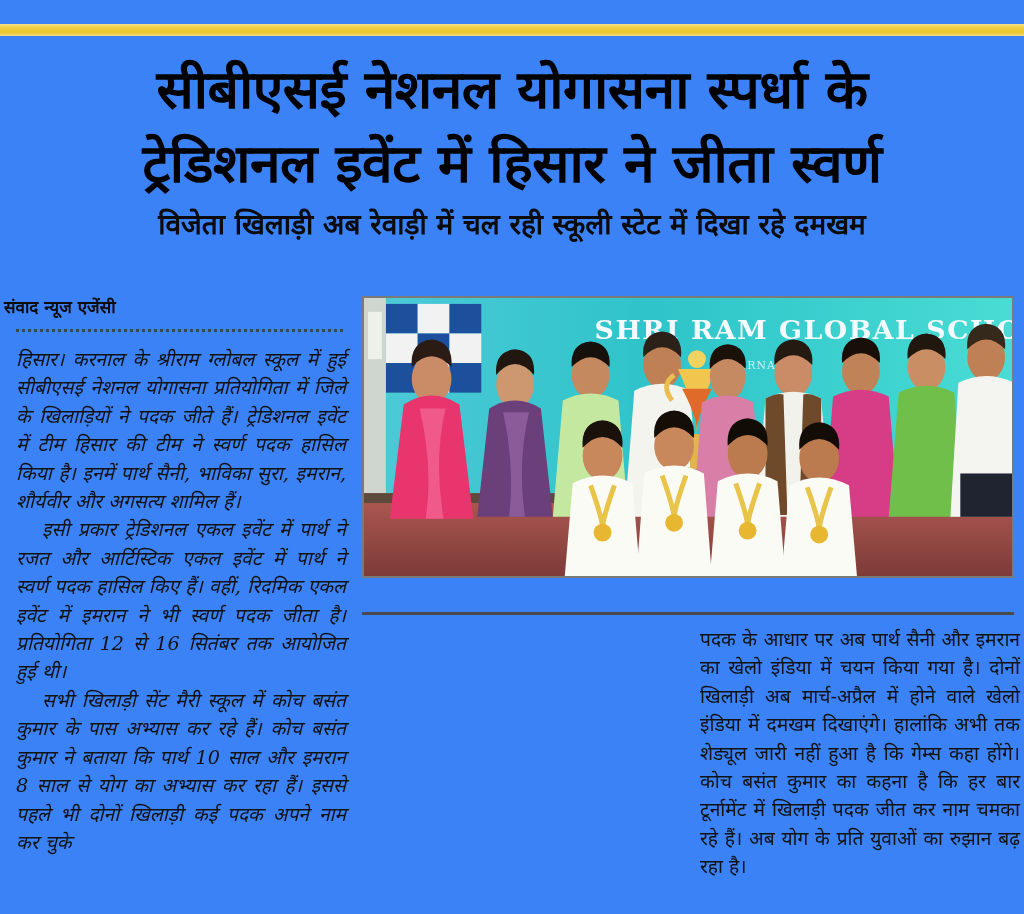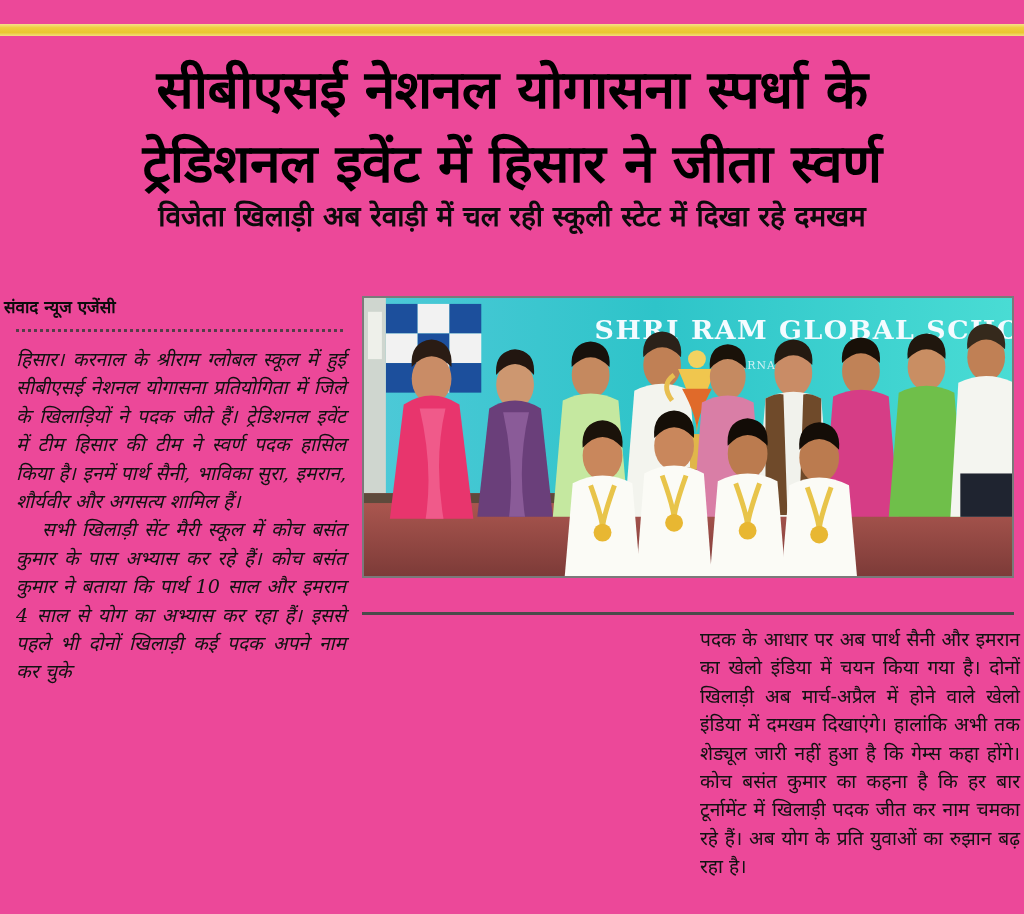--- a/index.html
+++ b/index.html
@@ -13,21 +13,21 @@
     font-family: "Liberation Serif", "DejaVu Serif", serif;
     color: #111111;
     overflow: hidden;
     position: relative;
   }
 
   .page {
     position: relative;
     width: 1024px;
     height: 914px;
-    background: #ec4899;
+    background: #3b82f6;
   }
 
   
   .top-rule {
     position: absolute;
     left: 0;
     top: 24px;
     width: 1024px;
     height: 12px;
     background: linear-gradient(to bottom, #f6e08a 0%, #f0cf42 30%, #eac62f 70%, #f3dd7e 100%);
@@ -45,20 +45,21 @@
     font-family: "DejaVu Serif", "Liberation Serif", serif;
     font-weight: 700;
     font-size: 53px;
     line-height: 74px;
     letter-spacing: -0.5px;
     color: #000000;
     white-space: nowrap;
     transform: scaleX(1.04);
   }
   .subhead {
+    margin-top: 8px;
     font-family: "DejaVu Sans", "Liberation Sans", sans-serif;
     font-weight: 700;
     font-size: 28px;
     line-height: 34px;
     color: #0b0b0b;
     white-space: nowrap;
     transform: scaleX(1.0);
   }
 
   
@@ -297,21 +298,22 @@
         <path d="M446 192 q12 34 12 44 q0 -10 12 -44" stroke="#e8c44a" stroke-width="5" fill="none"></path>
         <circle cx="458" cy="240" r="9" fill="#e8b732"></circle>
       </g>
     </svg>
   </div>
 
   <div class="caption-rule"></div>
 
   <div class="col" id="col-1">
     <p>हिसार। करनाल के श्रीराम ग्लोबल स्कूल में हुई सीबीएसई नेशनल योगासना प्रतियोगिता में जिले के खिलाड़ियों ने पदक जीते हैं। ट्रेडिशनल इवेंट में टीम हिसार की टीम ने स्वर्ण पदक हासिल किया है। इनमें पार्थ सैनी, भाविका सुरा, इमरान, शौर्यवीर और अगसत्य शामिल हैं।</p>
-    <p>सभी खिलाड़ी सेंट मैरी स्कूल में कोच बसंत कुमार के पास अभ्यास कर रहे हैं। कोच बसंत कुमार ने बताया कि पार्थ 10 साल और इमरान 4 साल से योग का अभ्यास कर रहा हैं। इससे पहले भी दोनों खिलाड़ी कई पदक अपने नाम कर चुके</p>
+    <p>इसी प्रकार ट्रेडिशनल एकल इवेंट में पार्थ ने रजत और आर्टिस्टिक एकल इवेंट में पार्थ ने स्वर्ण पदक हासिल किए हैं। वहीं, रिदमिक एकल इवेंट में इमरान ने भी स्वर्ण पदक जीता है। प्रतियोगिता 12 से 16 सितंबर तक आयोजित हुई थी।</p>
+    <p>सभी खिलाड़ी सेंट मैरी स्कूल में कोच बसंत कुमार के पास अभ्यास कर रहे हैं। कोच बसंत कुमार ने बताया कि पार्थ 10 साल और इमरान 8 साल से योग का अभ्यास कर रहा हैं। इससे पहले भी दोनों खिलाड़ी कई पदक अपने नाम कर चुके</p>
   </div>
 
   <div class="col" id="col-2">
   </div>
 
   <div class="col" id="col-3">
     <p>पदक के आधार पर अब पार्थ सैनी और इमरान का खेलो इंडिया में चयन किया गया है। दोनों खिलाड़ी अब मार्च-अप्रैल में होने वाले खेलो इंडिया में दमखम दिखाएंगे। हालांकि अभी तक शेड्यूल जारी नहीं हुआ है कि गेम्स कहा होंगे। कोच बसंत कुमार का कहना है कि हर बार टूर्नामेंट में खिलाड़ी पदक जीत कर नाम चमका रहे हैं। अब योग के प्रति युवाओं का रुझान बढ़ रहा है।</p>
   </div>
 
 </div>

